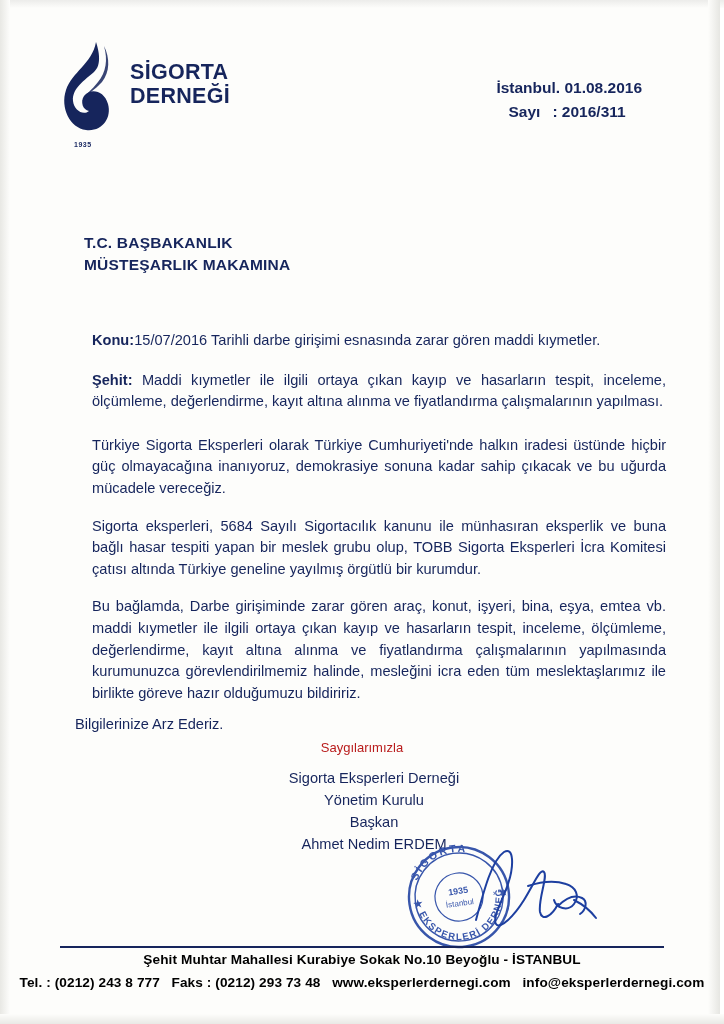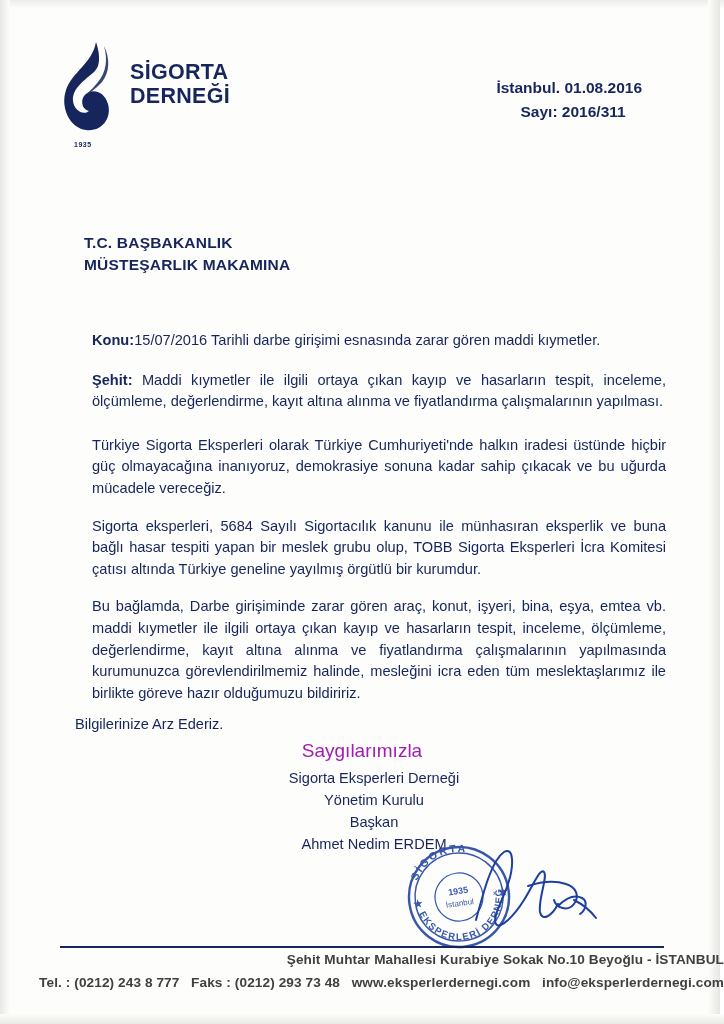--- a/index.html
+++ b/index.html
@@ -77,21 +77,21 @@
 
   
   .datebox {
     position: absolute;
     right: 78px;
     top: 76px;
     font-size: 15.5px;
     font-weight: bold;
     color: #16255c;
     line-height: 1.55;
-    text-align: right;
+    text-align: center;
   }
   .datebox .row { display: flex; }
   .datebox .lbl { min-width: 56px; }
 
   
   .addressee {
     position: absolute;
     left: 84px;
     top: 232px;
     font-size: 15.5px;
@@ -124,22 +124,22 @@
     top: 716px;
     font-size: 14.6px;
     color: #16255c;
   }
   .regards {
     position: absolute;
     left: 0;
     top: 740px;
     width: 724px;
     text-align: center;
-    font-size: 19px;
-    color: #a21caf;
+    font-size: 13px;
+    color: #b91c1c;
   }
   .signature-block {
     position: absolute;
     left: 12px;
     top: 768px;
     width: 724px;
     text-align: center;
     font-size: 14.6px;
     color: #16255c;
     line-height: 1.5;
@@ -160,22 +160,22 @@
     width: 130px;
     height: 90px;
   }
 
   
   .footer {
     position: absolute;
     left: 0;
     top: 952px;
     width: 724px;
-    text-align: right;
-    color: #404040;
+    text-align: center;
+    color: #000000;
   }
   .footer-rule {
     position: absolute;
     left: 60px;
     top: 946px;
     width: 604px;
     height: 2px;
     background: #16255c;
   }
   .footer-line1 {

